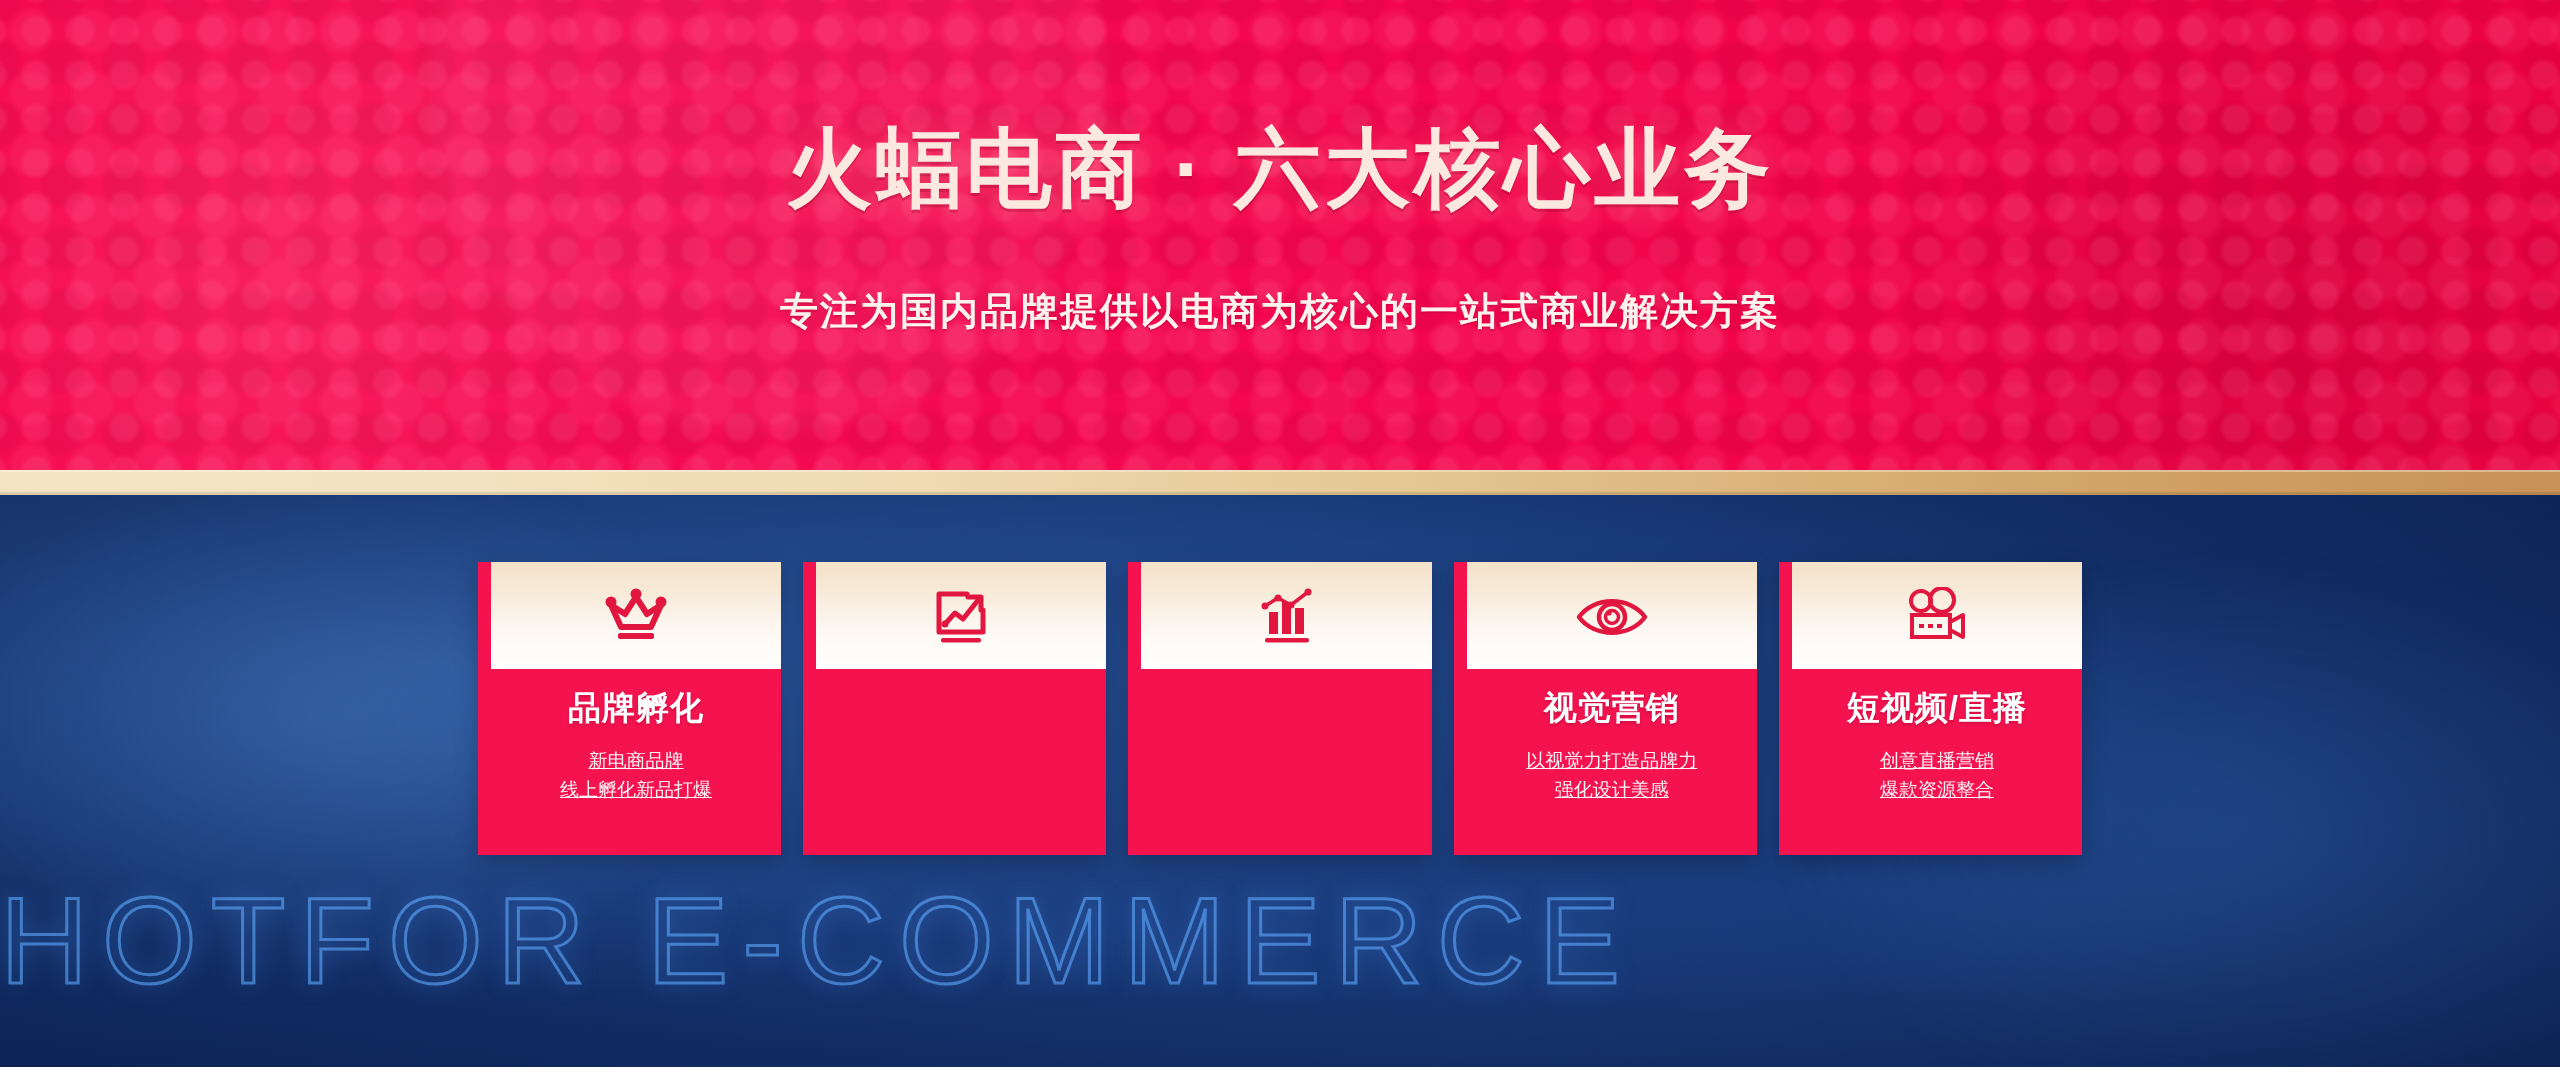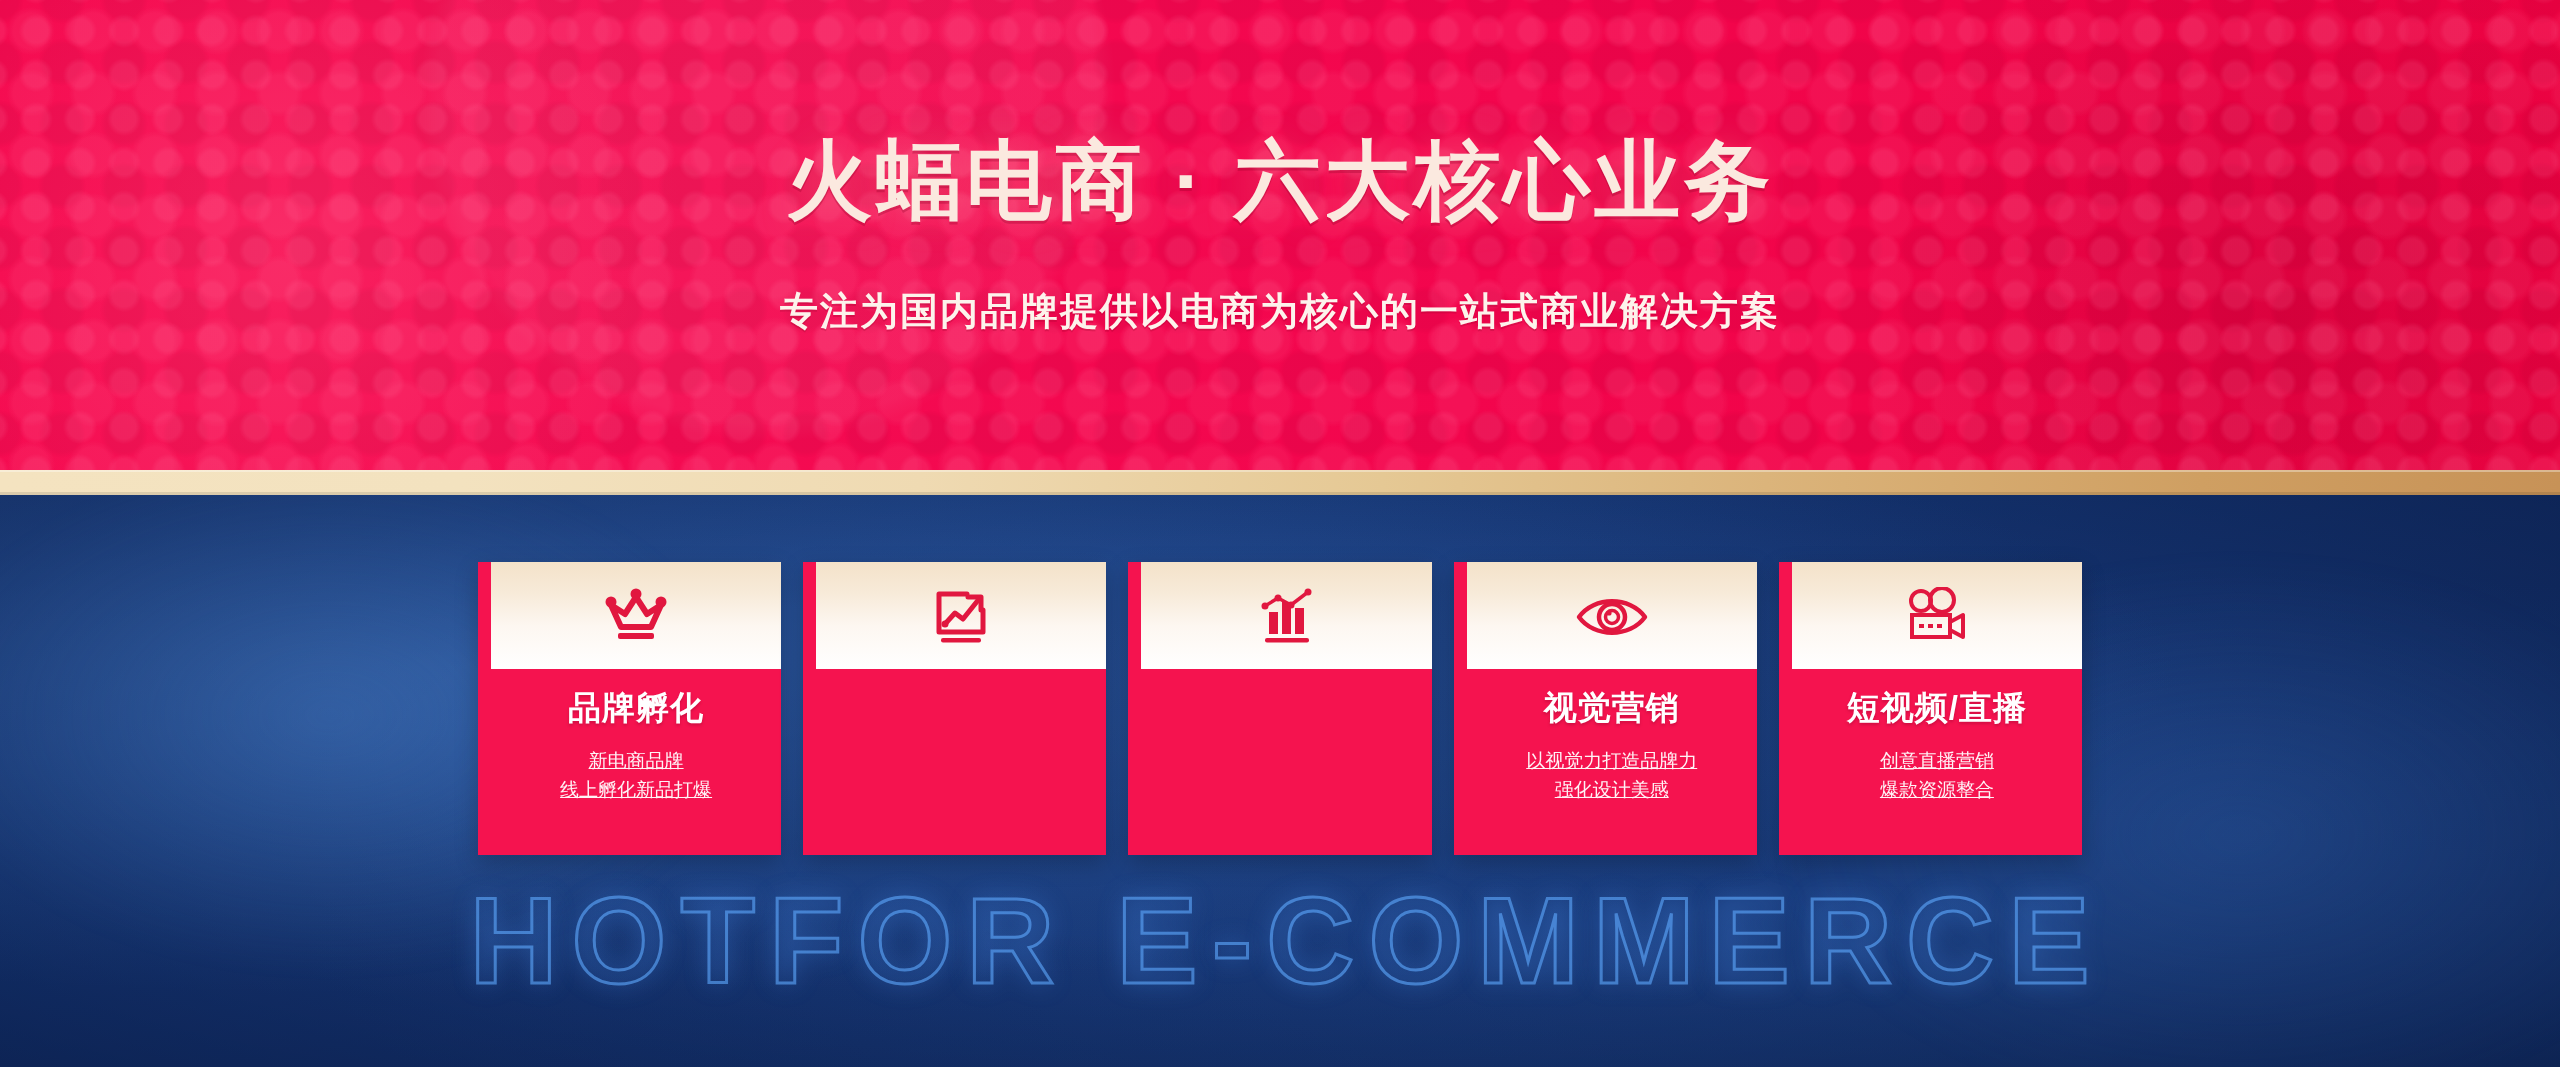--- a/index.html
+++ b/index.html
@@ -52,21 +52,21 @@
     color:#fbe9df;
     text-shadow:0 3px 0 rgba(150,0,40,.30), 0 0 34px rgba(255,190,170,.28);
     white-space:nowrap;
     margin:0 0 34px 0;
   }
   .hero-sub{
     font-size:38px;line-height:1;font-weight:700;
     letter-spacing:2px;
     color:#fdf3ec;
     text-shadow:0 2px 0 rgba(150,0,40,.25);
-    white-space:nowrap;margin:4px;text-align:center;
+    white-space:nowrap;margin:16px;text-align:center;
   }
 
   
   .divider{
     position:absolute;left:0;top:470px;width:2560px;height:25px;
     background:linear-gradient(90deg,
        #f4e3c0 0%, #f3e2bf 18%, #efdab2 36%, #e5c894 54%,
        #d9b076 72%, #cf9f62 86%, #c79257 100%);
     box-shadow:inset 0 -3px 0 rgba(0,0,0,.10), inset 0 2px 0 rgba(255,255,255,.35);
   }
@@ -126,27 +126,26 @@
     margin:0 0 22px 0;
   }
   .card-desc{
     font-size:19px;line-height:1.55;color:#fff2f6;
     text-align:center;font-weight:400;white-space:nowrap;text-decoration:underline;
   }
 
   
   .wordmark{
     position:absolute;left:0;top:880px;width:2560px;
-    text-align:center;
-    font-size:122px;line-height:1;font-weight:700;
+    font-size:122px;line-height:1;font-weight:400;
     letter-spacing:14px;
     color:transparent;
     -webkit-text-stroke:3px rgba(95,170,255,.60);
     text-shadow:0 0 26px rgba(80,150,250,.30);
-    user-select:none;white-space:nowrap;padding-left:13px;
+    user-select:none;white-space:nowrap;
   }
 </style>
 </head>
 <body>
 
 <div class="stage">
 
   <div class="hero">
     <div class="glowL"></div>
     <div class="glowR"></div>

